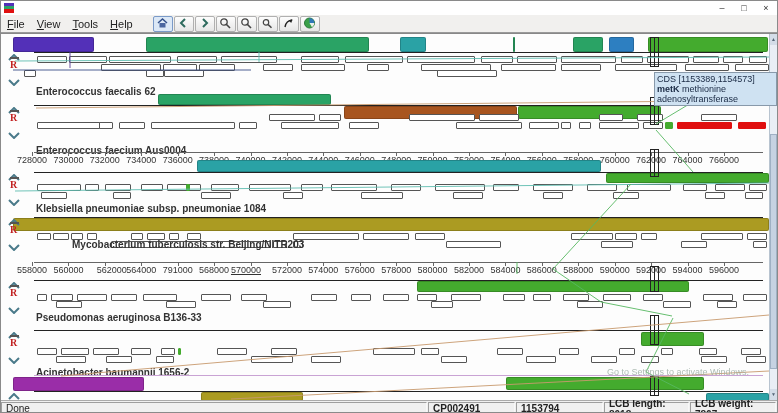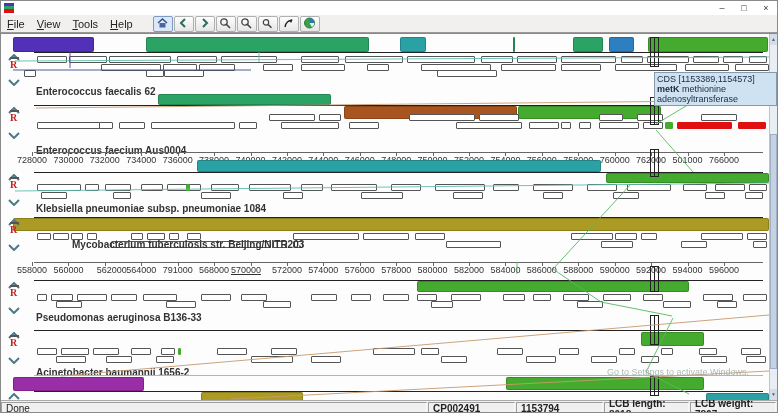--- a/index.html
+++ b/index.html
@@ -243,21 +243,21 @@
         <div class="rlabel" style="left: 482.46px; top: 121px;">754000</div>
         <div class="tick" style="left: 540.88px; top: 118px;"></div>
         <div class="rlabel" style="left: 518.88px; top: 121px;">756000</div>
         <div class="tick" style="left: 577.3px; top: 118px;"></div>
         <div class="rlabel" style="left: 555.3px; top: 121px;">758000</div>
         <div class="tick" style="left: 613.72px; top: 118px;"></div>
         <div class="rlabel" style="left: 591.72px; top: 121px;">760000</div>
         <div class="tick" style="left: 650.14px; top: 118px;"></div>
         <div class="rlabel" style="left: 628.14px; top: 121px;">762000</div>
         <div class="tick" style="left: 686.56px; top: 118px;"></div>
-        <div class="rlabel" style="left: 664.56px; top: 121px;">501000</div>
+        <div class="rlabel" style="left: 664.56px; top: 121px;">764000</div>
         <div class="tick" style="left: 722.98px; top: 118px;"></div>
         <div class="rlabel" style="left: 700.98px; top: 121px;">766000</div>
         <div class="hline" style="top: 138px;"></div>
         <div class="block" style="left: 196px; top: 126px; width: 404px; height: 12px; background: rgb(42, 162, 165);"></div>
         <div class="block" style="left: 605px; top: 139px; width: 163px; height: 10px; background: rgb(68, 171, 46);"></div>
         <div class="ann" style="left: 36px; top: 150px; width: 44px; background: rgb(255, 255, 255); border-color: rgb(85, 85, 85);"></div>
         <div class="ann" style="left: 84px; top: 150px; width: 14px; background: rgb(255, 255, 255); border-color: rgb(85, 85, 85);"></div>
         <div class="ann" style="left: 104px; top: 150px; width: 26px; background: rgb(255, 255, 255); border-color: rgb(85, 85, 85);"></div>
         <div class="ann" style="left: 140px; top: 150px; width: 22px; background: rgb(255, 255, 255); border-color: rgb(85, 85, 85);"></div>
         <div class="ann" style="left: 166px; top: 150px; width: 34px; background: rgb(255, 255, 255); border-color: rgb(85, 85, 85);"></div>

